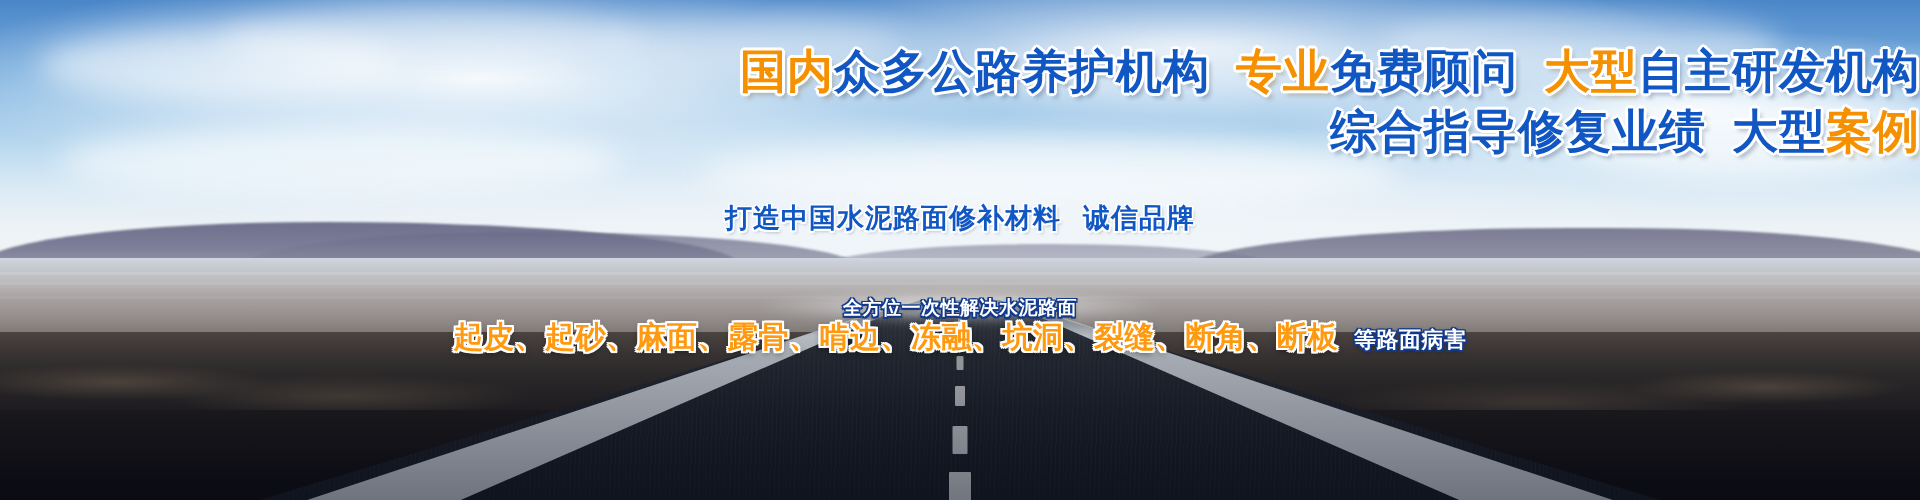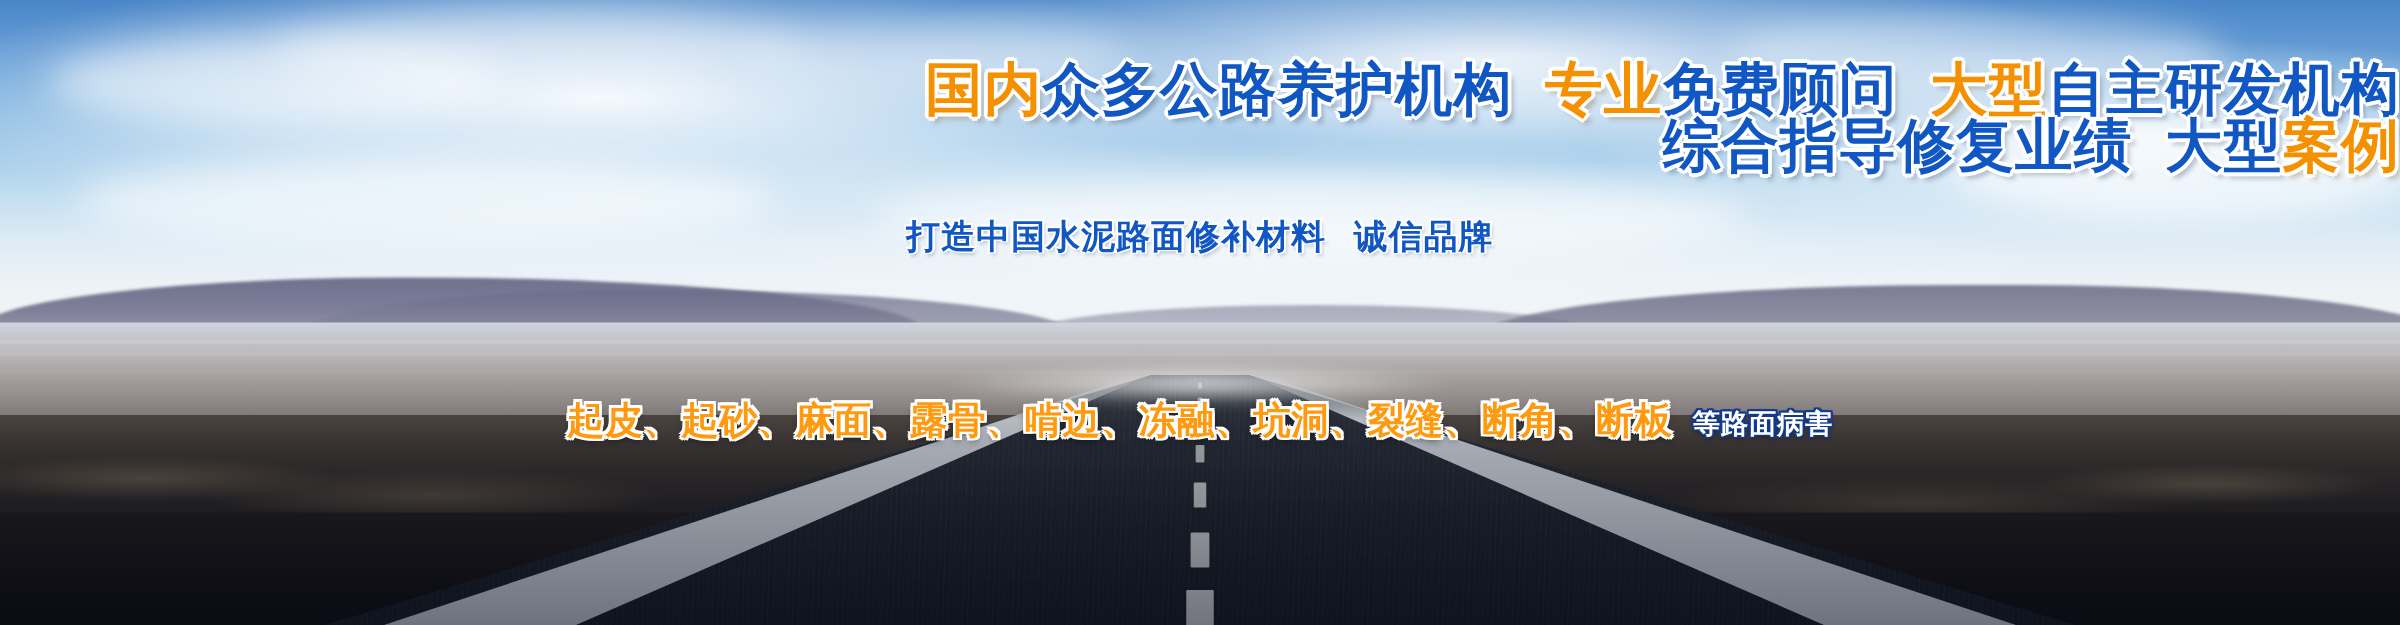--- a/index.html
+++ b/index.html
@@ -221,21 +221,21 @@
     letter-spacing: 1px;
   }
   
   .hl1 {
     top: 44px;
     font-size: 46px;
     line-height: 54px;
   }
   
   .hl2 {
-    top: 89px;
+    top: 104px;
     font-size: 46px;
     line-height: 54px;
   }
   .hl-blue {
     color: #1157c4;
     text-shadow:
       -2px 0 0 #ffffff,  2px 0 0 #ffffff,
        0 -2px 0 #ffffff,  0 2px 0 #ffffff,
       -2px -2px 0 #ffffff, 2px -2px 0 #ffffff,
       -2px 2px 0 #ffffff, 2px 2px 0 #ffffff,
@@ -268,21 +268,21 @@
     font-size: 27px;
     line-height: 32px;
     letter-spacing: 1px;
     text-shadow:
       -1.5px 0 0 #ffffff, 1.5px 0 0 #ffffff,
        0 -1.5px 0 #ffffff, 0 1.5px 0 #ffffff,
       -1.5px -1.5px 0 #ffffff, 1.5px -1.5px 0 #ffffff,
       -1.5px 1.5px 0 #ffffff, 1.5px 1.5px 0 #ffffff,
        2px 3px 3px rgba(20,40,80,0.25);
   }
-  .mid1 { top: 174px; }
+  .mid1 { top: 202px; }
   .mid2 { top: 224px; }
   .mid-gap { display: inline-block; width: 22px; }
   .mid-gap-sm { display: inline-block; width: 10px; }
 
   
   .bot-row {
     position: absolute;
     width: 1920px;
     text-align: center;
     white-space: nowrap;
@@ -404,20 +404,23 @@
     </div>
 
     <div class="hl-row hl2">
       <span class="hl-blue">综合指导修复业绩</span><span class="gap"></span><span class="hl-blue">大型</span><span class="hl-orange">案例</span>
     </div>
 
     <div class="mid-row mid1">
       <span>打造中国水泥路面修补材料</span><span class="mid-gap"></span><span>诚信品牌</span>
     </div>
 
+    <div class="bot-row bot1">
+      <span>全方位一次性解决水泥路面</span>
+    </div>
 
     <div class="bot-row bot2">
       <span class="b-orange inline">起皮</span><span class="b-orange inline">、</span><span class="b-orange inline">起砂</span><span class="b-orange inline">、</span><span class="b-orange inline">麻面</span><span class="b-orange inline">、</span><span class="b-orange inline">露骨</span><span class="b-orange inline">、</span><span class="b-orange inline">啃边</span><span class="b-orange inline">、</span><span class="b-orange inline">冻融</span><span class="b-orange inline">、</span><span class="b-orange inline">坑洞</span><span class="b-orange inline">、</span><span class="b-orange inline">裂缝</span><span class="b-orange inline">、</span><span class="b-orange inline">断角</span><span class="b-orange inline">、</span><span class="b-orange inline">断板</span><span class="gap-sm"></span><span class="b-white inline">等路面病害</span>
     </div>
 
 
   </div>
 </div>
 
 </body></html>

